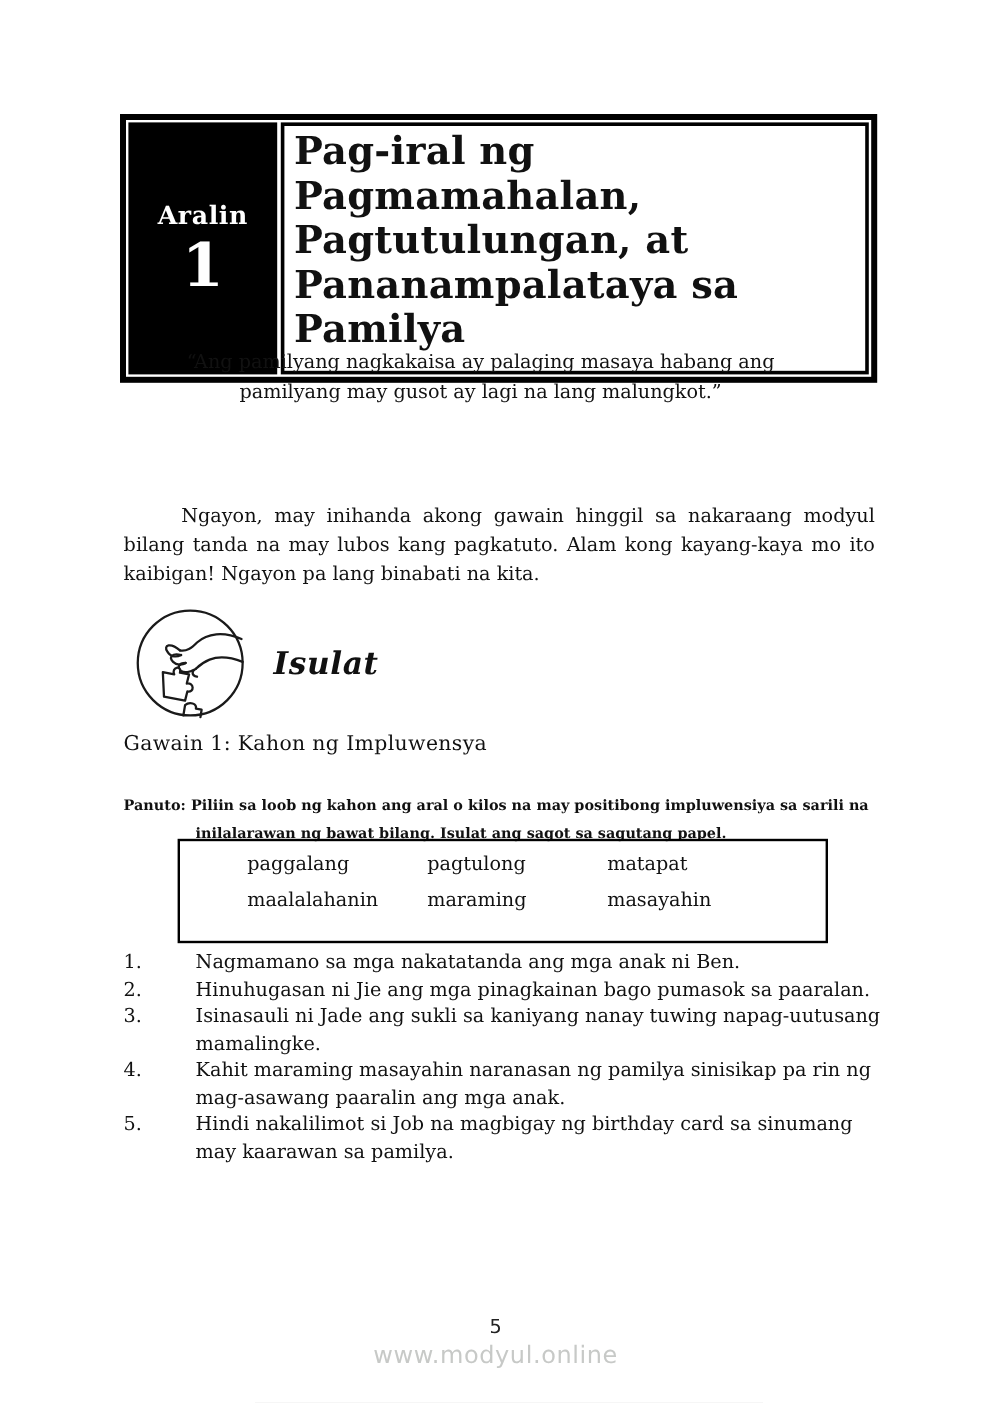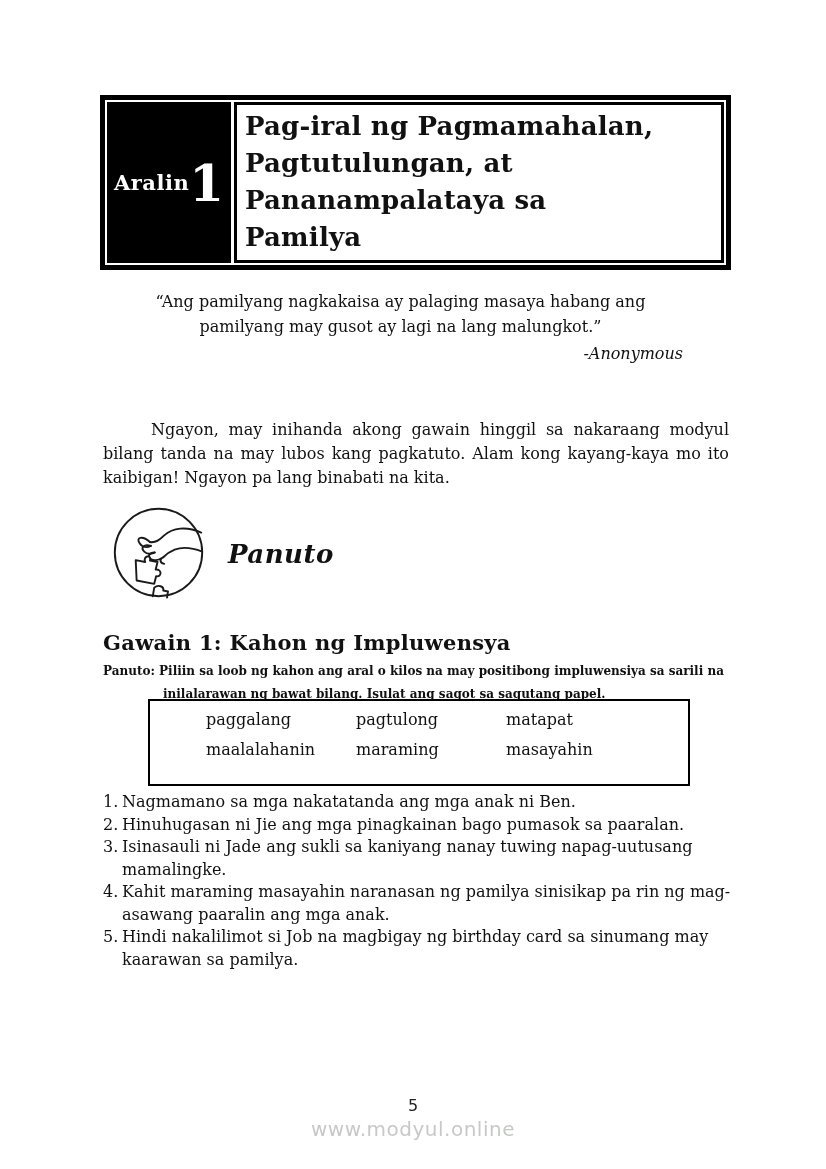--- a/index.html
+++ b/index.html
@@ -25,34 +25,34 @@
     padding: 2px;
     display: flex;
     gap: 3px;
   }
   .lesson-cell {
     width: 124px;
     flex: none;
     background: #000000;
     color: #ffffff;
     display: flex;
-    flex-direction: row;
+    flex-direction: column;
     align-items: center;
     justify-content: center;
     text-align: center;
   }
   .lesson-label { font-weight: bold; font-size: 21px; letter-spacing: 0.5px; }
   .lesson-number { font-weight: bold; font-size: 50px; line-height: 1.05; margin-top: 3px; }
   .lesson-title {
     flex: 1;
     border: 3px solid #000;
     background: #ffffff;
-    padding: 3px 4px 4px 8px;
+    padding: 3px 4px 16px 8px;
     font-weight: bold;
-    font-size: 26px;
+    font-size: 32px;
     line-height: 37px;
     letter-spacing: 0.2px;
   }
 
   
   .quote {
     position: absolute;
     left: 103px; top: 289px;
     width: 595px;
     text-align: center;
@@ -91,24 +91,23 @@
     font-size: 26px;
     font-weight: bold;
     font-style: italic;
     letter-spacing: 0.5px;
   }
 
   
   .activity-heading {
     position: absolute;
     left: 103px; top: 610px;
-    font-size: 21px;
-    font-weight: bold;
+    font-size: 17px;
+    font-weight: normal;
     letter-spacing: 0.3px;
-    margin-top: 20px;
   }
   .instruction {
     position: absolute;
     left: 103px; top: 648px;
     width: 630px;
     box-sizing: border-box;
     font-size: 12px;
     line-height: 23px;
     padding-left: 60px;
     text-indent: -60px;
@@ -130,21 +129,21 @@
   }
   .activity-list {
     position: absolute;
     left: 103px; top: 791px;
     width: 632px;
     font-size: 16px;
     line-height: 22.5px;
   }
   .list-row { display: flex; }
   .list-num { width: 19px; flex: none; }
-  .list-text { flex: 1; }
+  .list-text { flex: 1; margin-left: 41px; }
 
   
   .page-number {
     position: absolute;
     left: 0; top: 1096px;
     width: 826px;
     text-align: center;
     font-family: "DejaVu Sans", "Liberation Sans", sans-serif;
     font-size: 16px;
     color: #222222;
@@ -167,42 +166,41 @@
 
   <div class="lesson-header">
     <div class="lesson-cell">
       <div class="lesson-label">Aralin</div>
       <div class="lesson-number">1</div>
     </div>
     <div class="lesson-title">Pag-iral ng Pagmamahalan,<br>Pagtutulungan, at<br>Pananampalataya sa<br>Pamilya</div>
   </div>
 
   <div class="quote">“Ang pamilyang nagkakaisa ay palaging masaya habang ang<br>pamilyang may gusot ay lagi na lang malungkot.”</div>
-  <div class="attribution">-Anonymous</div>
 
   <p class="intro">Ngayon, may inihanda akong gawain hinggil sa nakaraang modyul bilang tanda na may lubos kang pagkatuto. Alam kong kayang-kaya mo ito kaibigan! Ngayon pa lang binabati na kita.</p>
 
   <div class="section-icon">
     <svg viewBox="0 0 100 100" width="95" height="95" fill="none" stroke="#1a1a1a" stroke-width="2" stroke-linecap="round" stroke-linejoin="round">
       <circle cx="50" cy="50" r="46" fill="#ffffff"></circle>
 
       <path d="M95 29 C 79 22, 65 24, 56 32 C 51 37, 47 40, 41 39"></path>
       <path d="M96 49 C 83 44, 75 44, 67 47 C 62 49, 58 52, 55 55"></path>
 
       <path d="M41 39 C 33 32, 26 34, 30 40 C 33 45, 38 45, 42 43"></path>
       <path d="M42 43 C 34 41, 31 45, 35 49 C 38 52, 43 52, 46 50"></path>
       <path d="M46 50 C 40 50, 38 54, 42 57 C 45 59, 50 58, 53 56"></path>
       <path d="M55 55 C 51 57, 51 61, 56 62"></path>
 
       <path fill="#ffffff" d="M26 58 L36 60 C 33 53.5, 43 51.5, 41 58.5 L49 60 L47 68 C 53.5 67, 54 76, 47.5 75 L45.5 83 L27 79.5 Z"></path>
 
       <path d="M44 96 L45.5 87 C 49.5 83.5, 56 85.5, 55 90 L60 91 L59 97.5"></path>
     </svg>
   </div>
-  <div class="section-heading">Panuto</div>
+  <div class="section-heading">Isulat</div>
 
   <div class="activity-heading">Gawain 1: Kahon ng Impluwensya</div>
 
   <p class="instruction"><span>Panuto:</span> <span>Piliin sa loob ng kahon ang aral o kilos na may positibong impluwensiya sa sarili na inilalarawan ng bawat bilang. Isulat ang sagot sa sagutang papel.</span></p>
 
   <div class="word-box">
     <div class="word-grid">
         <span>paggalang</span>
         <span>pagtulong</span>
         <span>matapat</span>

